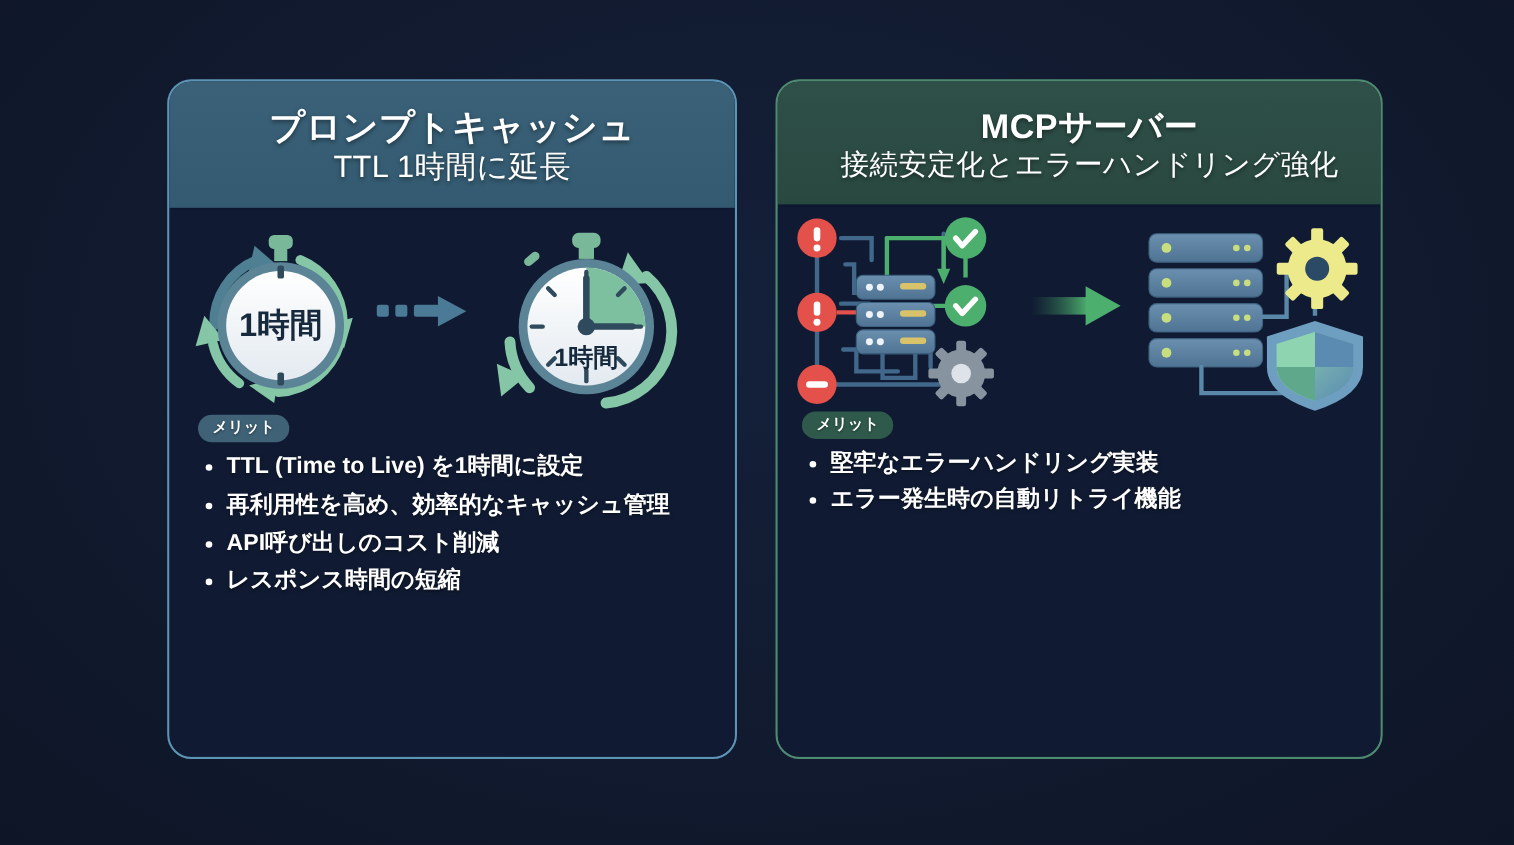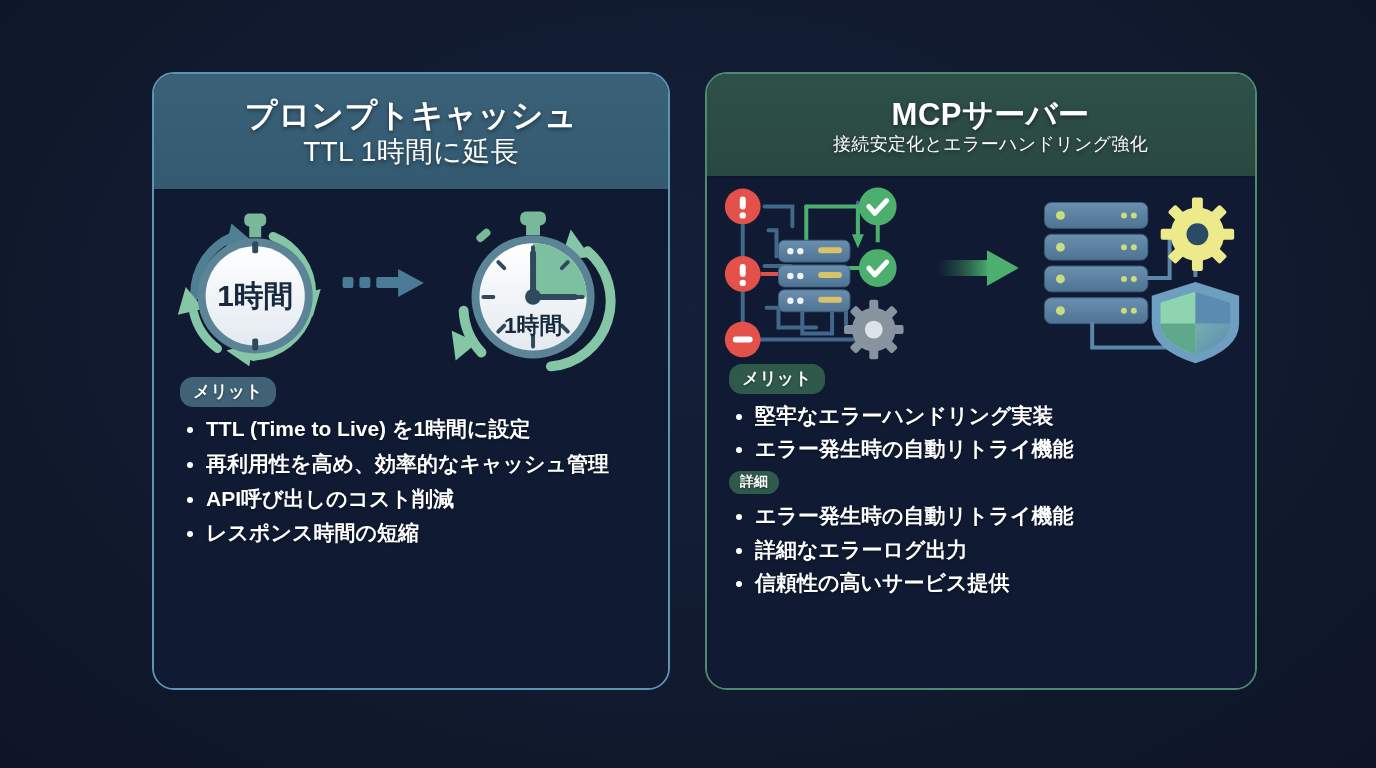--- a/index.html
+++ b/index.html
@@ -40,38 +40,38 @@
     border-bottom: 2px solid #0d1730;
   }
   .card-right .card-header {
     background: linear-gradient(180deg, #2e5048 0%, #294840 100%);
     border-bottom: 2px solid #0d1730;
     padding-left: 37px;
   }
   .title-main { font-size: 32px; font-weight: bold; line-height: 1.22; letter-spacing: .5px; }
   .title-sub  { font-size: 28px; font-weight: normal; line-height: 1.22; letter-spacing: .3px; }
   .card-right .title-main { font-size: 31px; }
-  .card-right .title-sub  { font-size: 18px; }
+  .card-right .title-sub  { font-size: 26px; }
 
   .card-body {
     flex: 1 1 auto;
     position: relative;
     padding: 0 0 10px;
     background: #101b33;
   }
 
   
   .illus { width: 100%; height: 186px; display: block; }
 
   
   .sec { padding: 0 26px; }
   .badge {
     display: inline-block;
     color: #ffffff;
-    font-size: 17px;
+    font-size: 14px;
     font-weight: bold;
     padding: 3px 13px 4px;
     border-radius: 13px;
     text-shadow: 0 1px 2px rgba(0,0,0,.5);
     margin-bottom: 7px;
   }
   .badge-blue  { background: #3f6277; }
   .badge-green { background: #2f5a4b; }
   .badge-sm { font-size: 14px; padding: 2px 11px 3px; }
 
@@ -363,25 +363,17 @@
       </svg>
 
       <div class="sec">
         <span class="badge badge-green">メリット</span>
         <ul class="bullets">
           <li>堅牢なエラーハンドリング実装</li>
           <li>エラー発生時の自動リトライ機能</li>
         </ul>
       </div>
 
-      <div class="sec" style="margin-top:6px;">
-        <span class="badge badge-green badge-sm">詳細</span>
-        <ul class="bullets">
-          <li>エラー発生時の自動リトライ機能</li>
-          <li>詳細なエラーログ出力</li>
-          <li>信頼性の高いサービス提供</li>
-        </ul>
-      </div>
 
     </div>
   </div>
 
 </div>
 
 </body></html>

